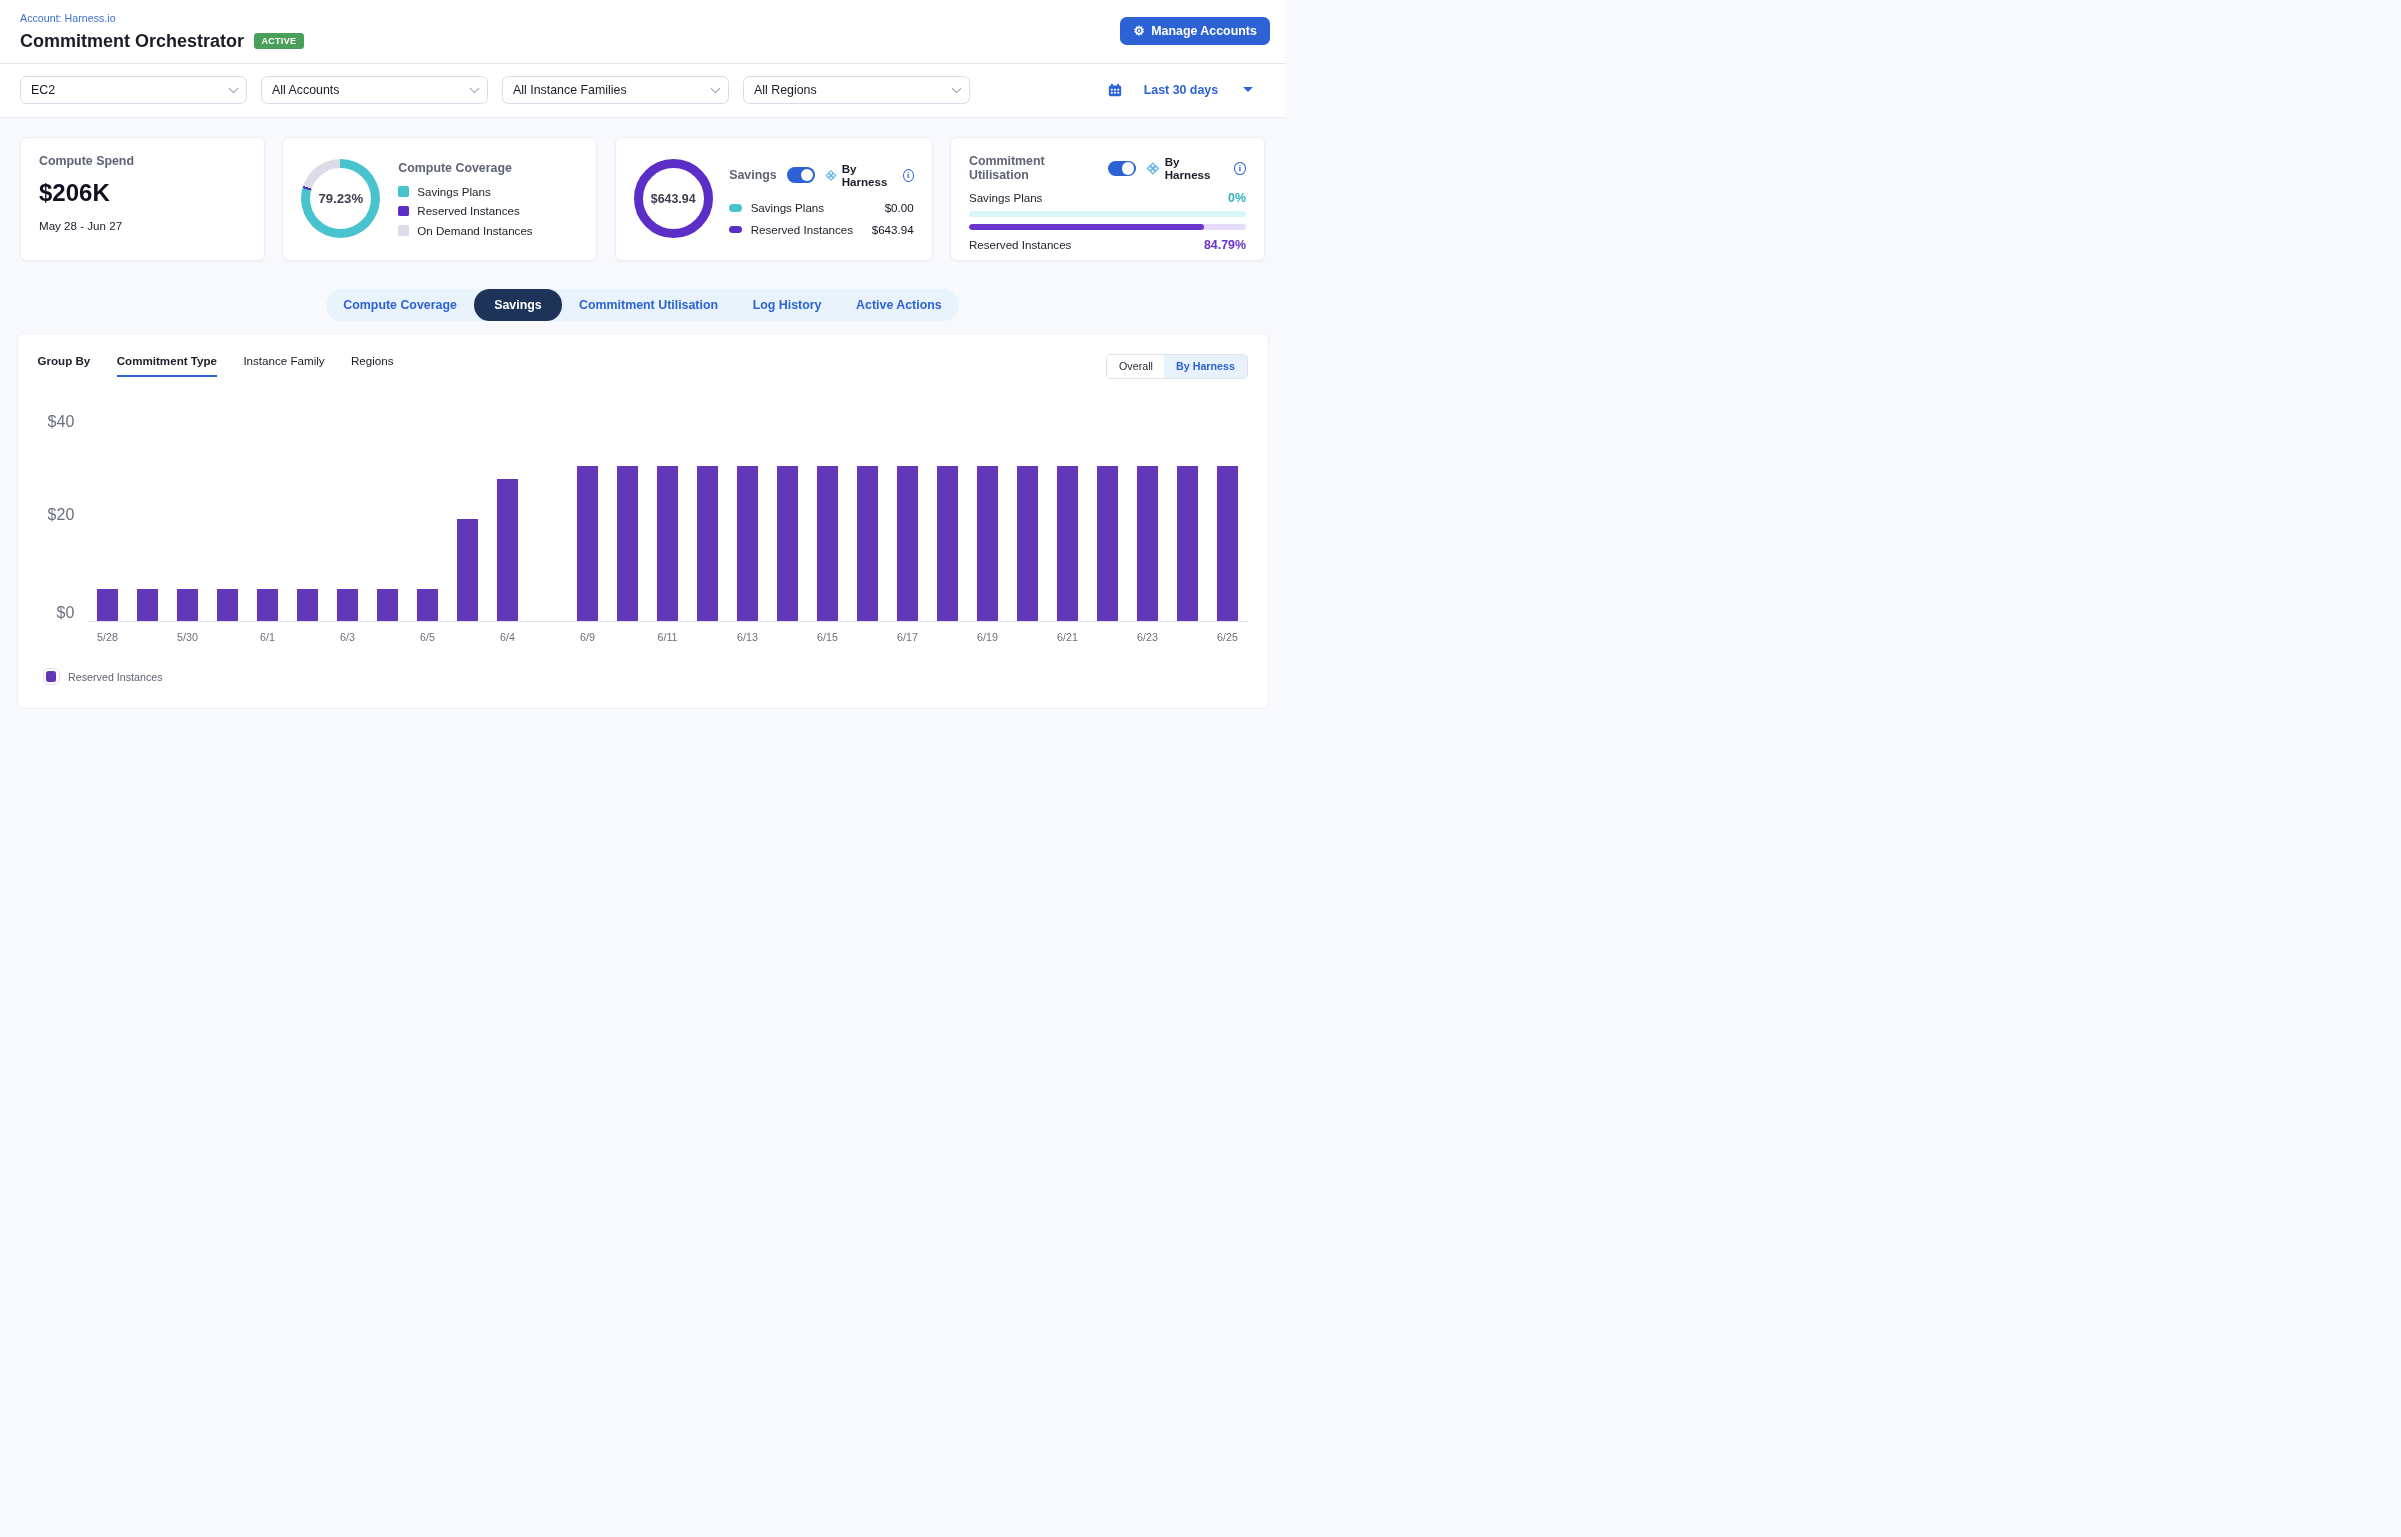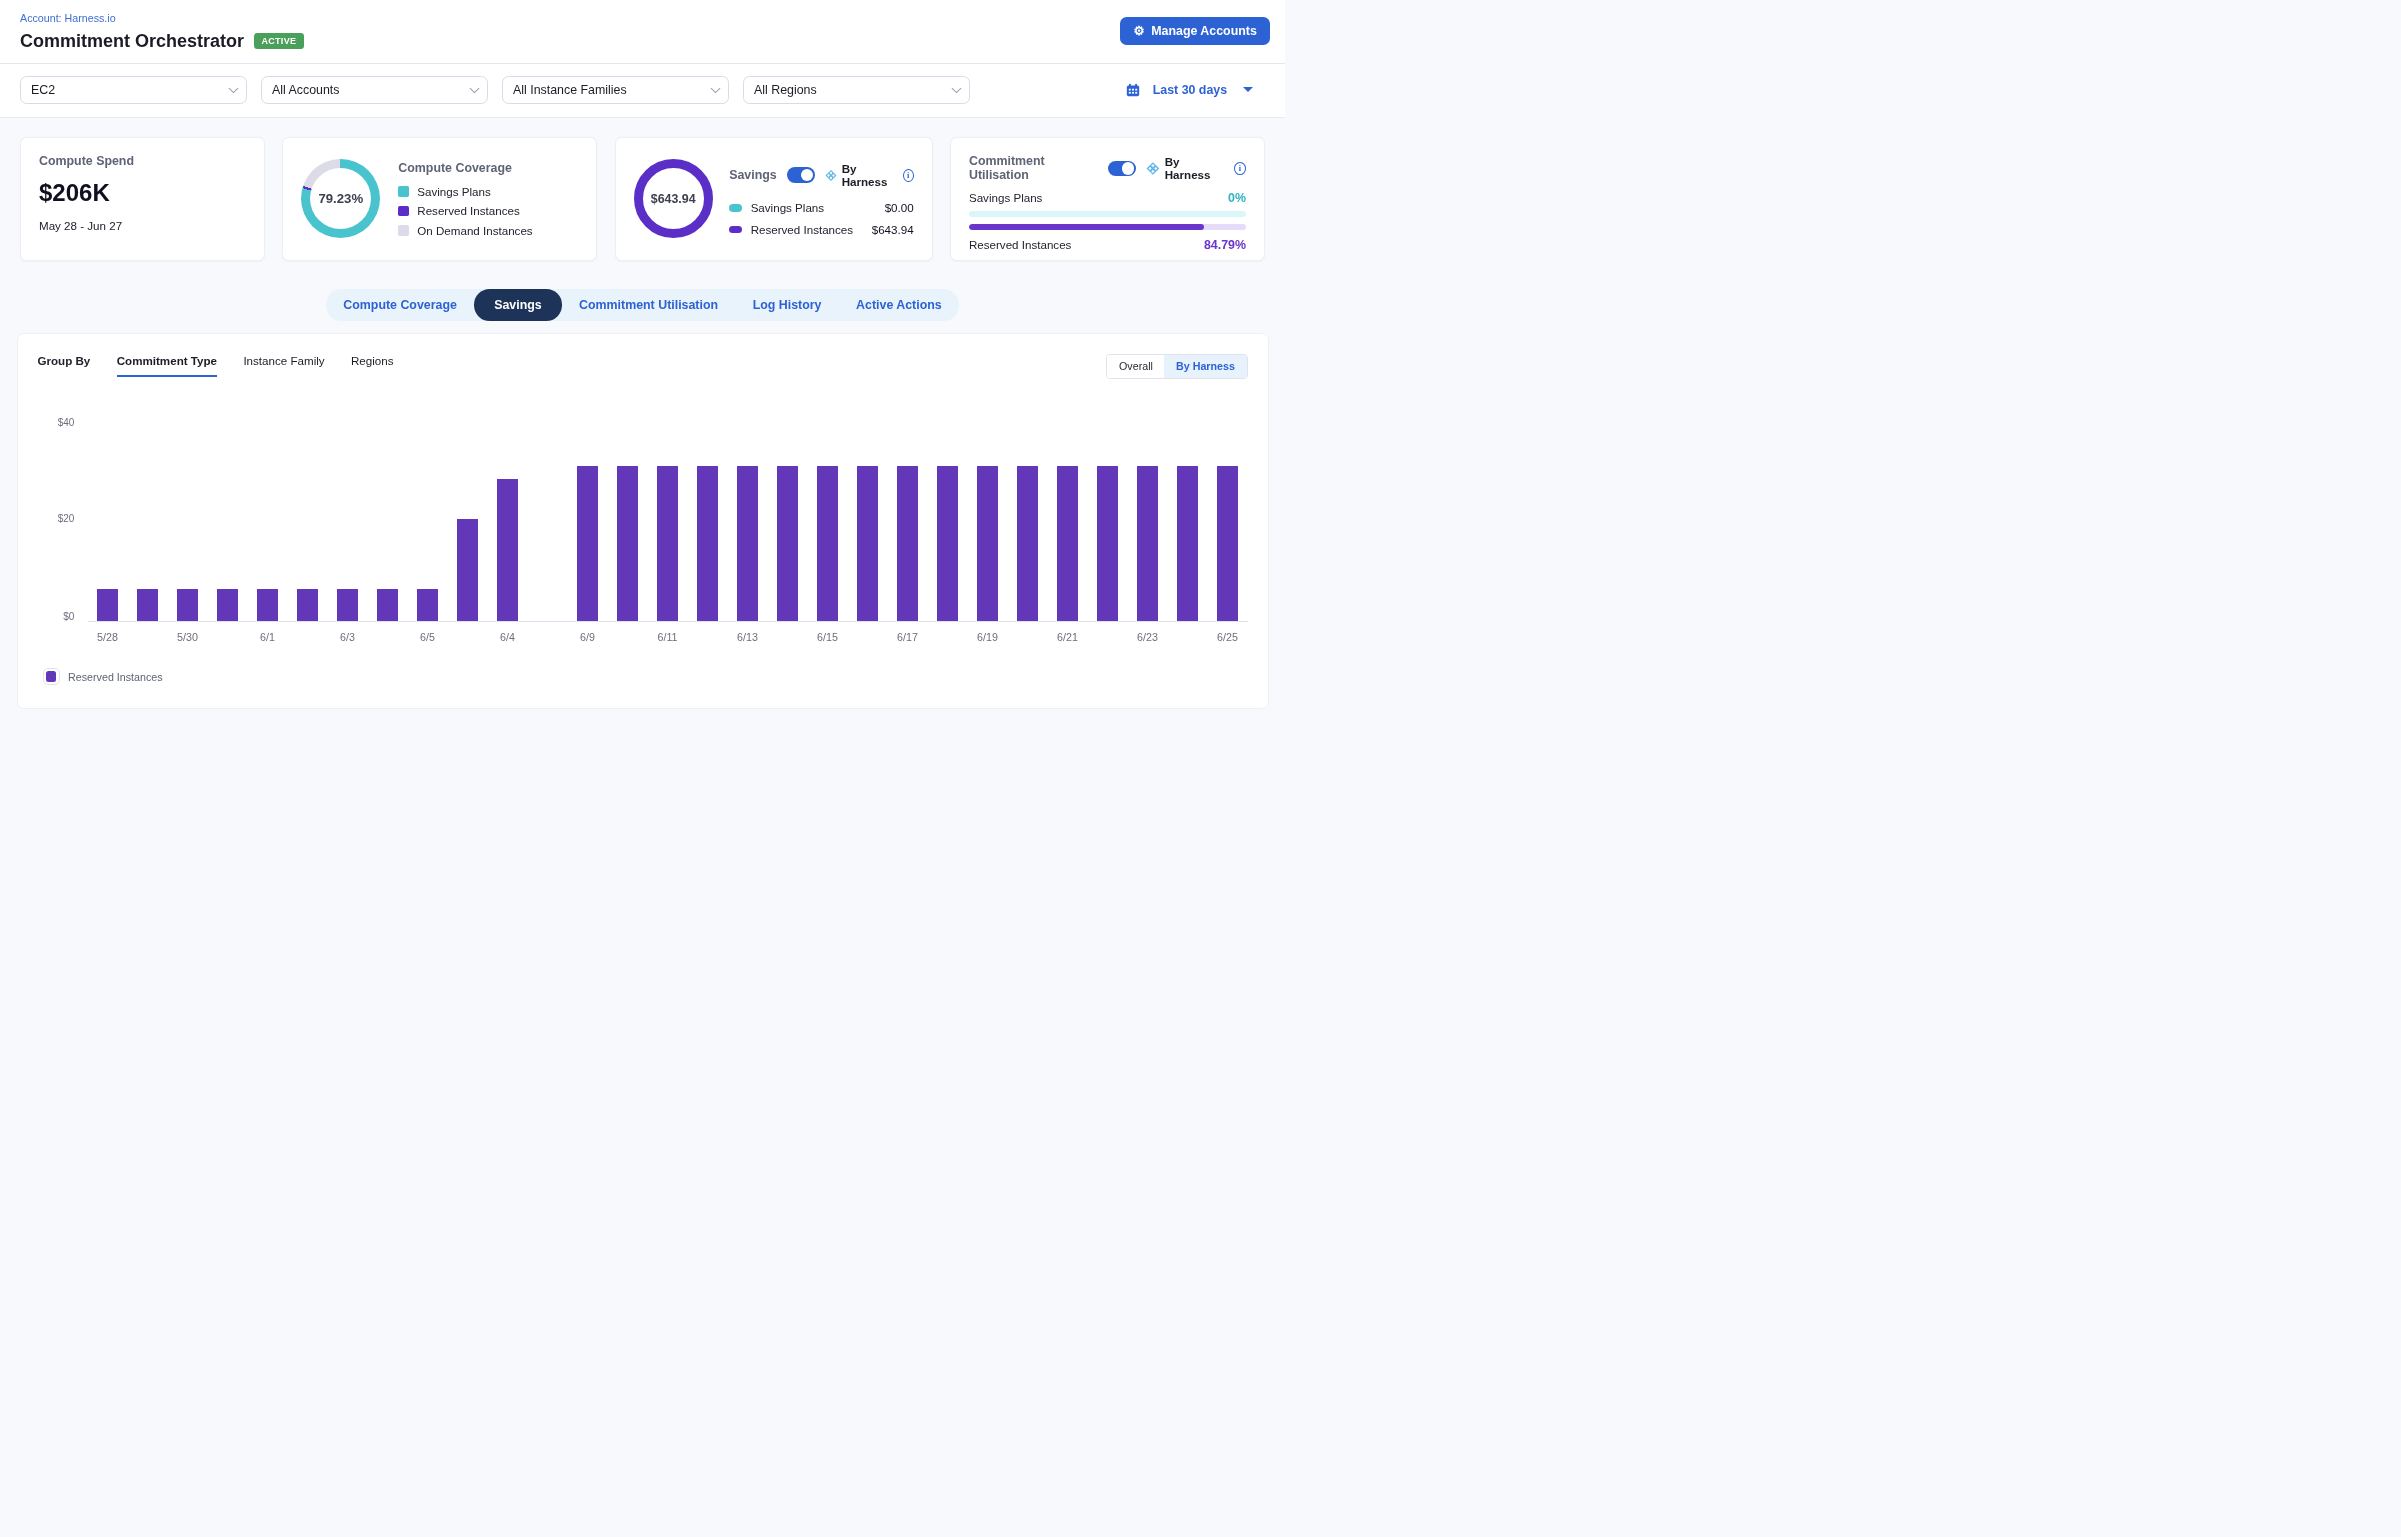--- a/index.html
+++ b/index.html
@@ -15,21 +15,21 @@
   .manage-btn { position:absolute; top:16.5px; right:15px; background:#2d62d4; color:#fff; border:none; border-radius:6.6px;
                 font-family:inherit; font-size:12.4px; font-weight:700; padding:7.4px 13.2px; display:flex; align-items:center; gap:6.6px; cursor:pointer; }
   .manage-btn .gear { font-size:12.4px; line-height:1; }
   .topbar-wrap { position:relative; }
 
   
   .filterbar { background:#fff; padding:11.6px 20px 13.2px 20px; border-bottom:0.8px solid #e9ebf2; display:flex; align-items:center; gap:14px; }
   .dropdown { width:227px; height:28px; border:0.8px solid #d9dce8; border-radius:6.6px; background:#fff; display:flex; align-items:center;
               justify-content:space-between; padding:0 10px; font-size:12.4px; color:#1b1c26; cursor:pointer; }
   .chev { width:6.6px; height:6.6px; border-right:1.2px solid #9aa0b2; border-bottom:1.2px solid #9aa0b2; transform:rotate(45deg) translateY(-1.7px); }
-  .daterange { margin-left:auto; display:flex; align-items:center; gap:13px; color:#2d62d4; font-size:12.4px; font-weight:700; cursor:pointer; padding-right:11.6px; }
+  .daterange { margin-left:auto; display:flex; align-items:center; gap:22px; color:#2d62d4; font-size:12.4px; font-weight:700; cursor:pointer; padding-right:11.6px; }
   .caret-down { width:0; height:0; border-left:5px solid transparent; border-right:5px solid transparent; border-top:5.8px solid #2d62d4; margin-left:3.3px; }
 
   
   .cards { display:flex; gap:17.3px; padding:19px 20px 0 20px; }
   .card { background:#fff; border:0.8px solid #eceff5; border-radius:6.6px; box-shadow:0 0.8px 1.7px rgba(20,30,60,.04); height:124px; padding:16.5px 18px; }
   .card-title { font-size:12.4px; font-weight:700; color:#5e6375; }
   .card-spend { flex:0 0 245px; }
   .spend-value { font-size:24px; font-weight:800; color:#101020; margin-top:10.7px; }
   .spend-period { font-size:11.6px; color:#22232e; margin-top:11.6px; }
 
@@ -84,21 +84,21 @@
   .groupby-label { color:#22232e;font-weight:bold; }
   .gb-option { color:#1b1c26; cursor:pointer; padding-bottom:8.3px; }
   .gb-option.active { font-weight:700; border-bottom:2.5px solid #2d62d4; }
   .segmented { display:flex; border:0.8px solid #e1e3ea; border-radius:4.1px; overflow:hidden;text-align:center; }
   .seg-btn { font-size:10.7px; padding:5.8px 11.6px; background:#fff; color:#2a2b35; cursor:pointer; }
   .seg-btn.active { background:#e7f2fc; color:#2d62d4; font-weight:700; }
 
   
   .chart { display:flex; margin-top:43px; padding-left:5px; }
   .y-axis { width:46px; height:200px; display:flex; flex-direction:column; justify-content:space-between; align-items:flex-end;
-            padding-right:13.2px; font-size:10px; color:#6b6f7d; }
+            padding-right:13.2px; font-size:16px; color:#6b6f7d; }
   .y-axis span:first-child { transform:translateY(-50%); }
   .y-axis span:nth-child(2) { transform:translateY(-40%); }
   .plot { display:flex; align-items:flex-end; height:200px; border-bottom:1.7px solid #dde2ee; }
   .slot { width:40px; display:flex; justify-content:center; position:relative; }
   .bar { width:21.5px; background:var(--bar-purple,#6238b8); }
   .tick { position:absolute; top:100%; margin-top:10px; left:50%; transform:translateX(-50%); font-size:10.7px; color:#6b6f7d; white-space:nowrap; }
 
   
   .chart-legend { display:flex; align-items:center; gap:8.3px; margin-top:46px; padding-left:5px; }
   .legend-check { width:17.3px; height:17.3px; background:#fff; border:0.8px solid #e0e3ee; border-radius:5px;

